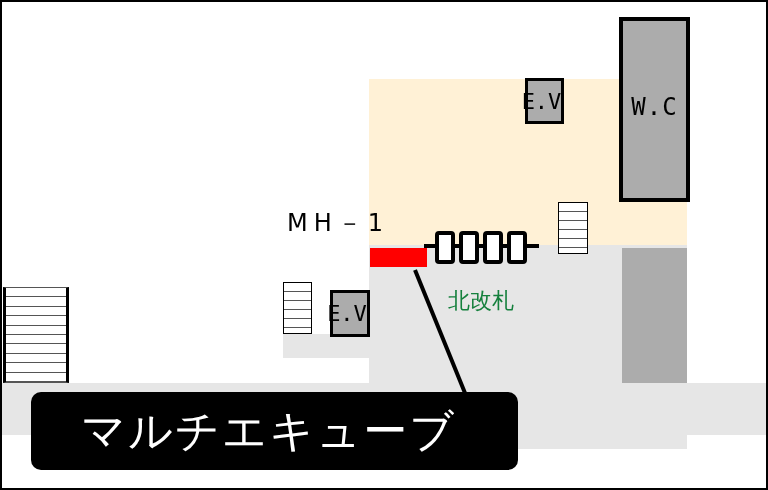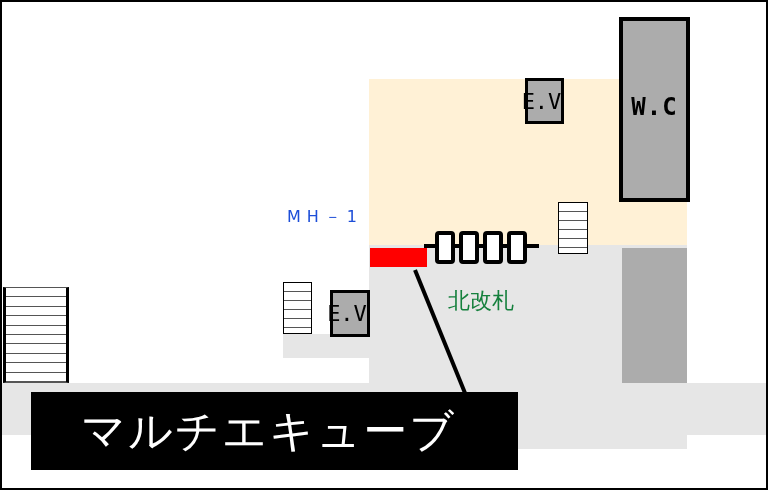--- a/index.html
+++ b/index.html
@@ -23,21 +23,21 @@
 
 <div id="map">
 
   <div class="abs concourse" style="left:369px;top:79px;width:318px;height:166px;"></div>
   <div class="abs floor" style="left:369px;top:245px;width:318px;height:204px;"></div>
   <div class="abs floor" style="left:283px;top:334px;width:86px;height:24px;"></div>
   <div class="abs floor" style="left:0px;top:383px;width:768px;height:52px;"></div>
 
   <div class="abs" style="left:622px;top:248px;width:65px;height:135px;background:#acacac;"></div>
 
-  <div class="abs box-gray label" style="left:619px;top:17px;width:71px;height:185px;border-width:4px;align-items:flex-start;padding-top:72px;font-weight:bold;">
+  <div class="abs box-gray label" style="left:619px;top:17px;width:71px;height:185px;border-width:4px;align-items:flex-start;padding-top:72px;">
     <span style="font-size:24px;letter-spacing:1px;">W.C</span>
   </div>
 
   <div class="abs box-gray label" style="left:525px;top:78px;width:39px;height:46px;">
     <span style="font-size:22px;margin-left:-6px;">E.V</span>
   </div>
 
   <div class="abs box-gray label" style="left:330px;top:290px;width:40px;height:47px;">
     <span style="font-size:22px;margin-left:-6px;">E.V</span>
   </div>
@@ -46,25 +46,25 @@
   <div class="abs stairs" style="left:283px;top:282px;width:29px;height:52px;"></div>
   <div class="abs stairs-big" style="left:3px;top:287px;width:66px;height:96px;"></div>
 
   <div class="abs gate-line" style="left:424px;top:244px;width:115px;height:4px;"></div>
   <div class="abs gate" style="left:435px;top:231px;width:20px;height:33px;"></div>
   <div class="abs gate" style="left:459px;top:231px;width:20px;height:33px;"></div>
   <div class="abs gate" style="left:483px;top:231px;width:20px;height:33px;"></div>
   <div class="abs gate" style="left:507px;top:231px;width:20px;height:33px;"></div>
   <div class="abs txt" style="left:448px;top:286px;font-size:22px;">北改札</div>
 
-  <div class="abs txt" style="left:287px;top:207px;font-size:16px;letter-spacing:6px;color:#1d4ed8;">MH－1</div>
+  <div class="abs txt" style="left:287px;top:207px;font-size:24px;letter-spacing:6px;color:#000000;">MH－1</div>
   <div class="abs" style="left:370px;top:248px;width:57px;height:19px;background:#ff0000;"></div>
 
   <svg class="abs" style="left:0;top:0;" width="768" height="490">
     <line x1="415" y1="270" x2="465" y2="393" stroke="#000" stroke-width="4"></line>
   </svg>
 
-  <div class="abs" style="left:31px;top:392px;width:487px;height:78px;background:#000;display:flex;align-items:center;padding-left:50px;">
+  <div class="abs" style="left:31px;top:392px;width:487px;height:78px;background:#000;display:flex;align-items:center;padding-left:50px;border-radius:10px;">
     <span style="color:#fff;font-size:44px;letter-spacing:2px;white-space:nowrap;">マルチエキューブ</span>
   </div>
 
   <div class="frame"></div>
 </div>
 
 </body></html>

